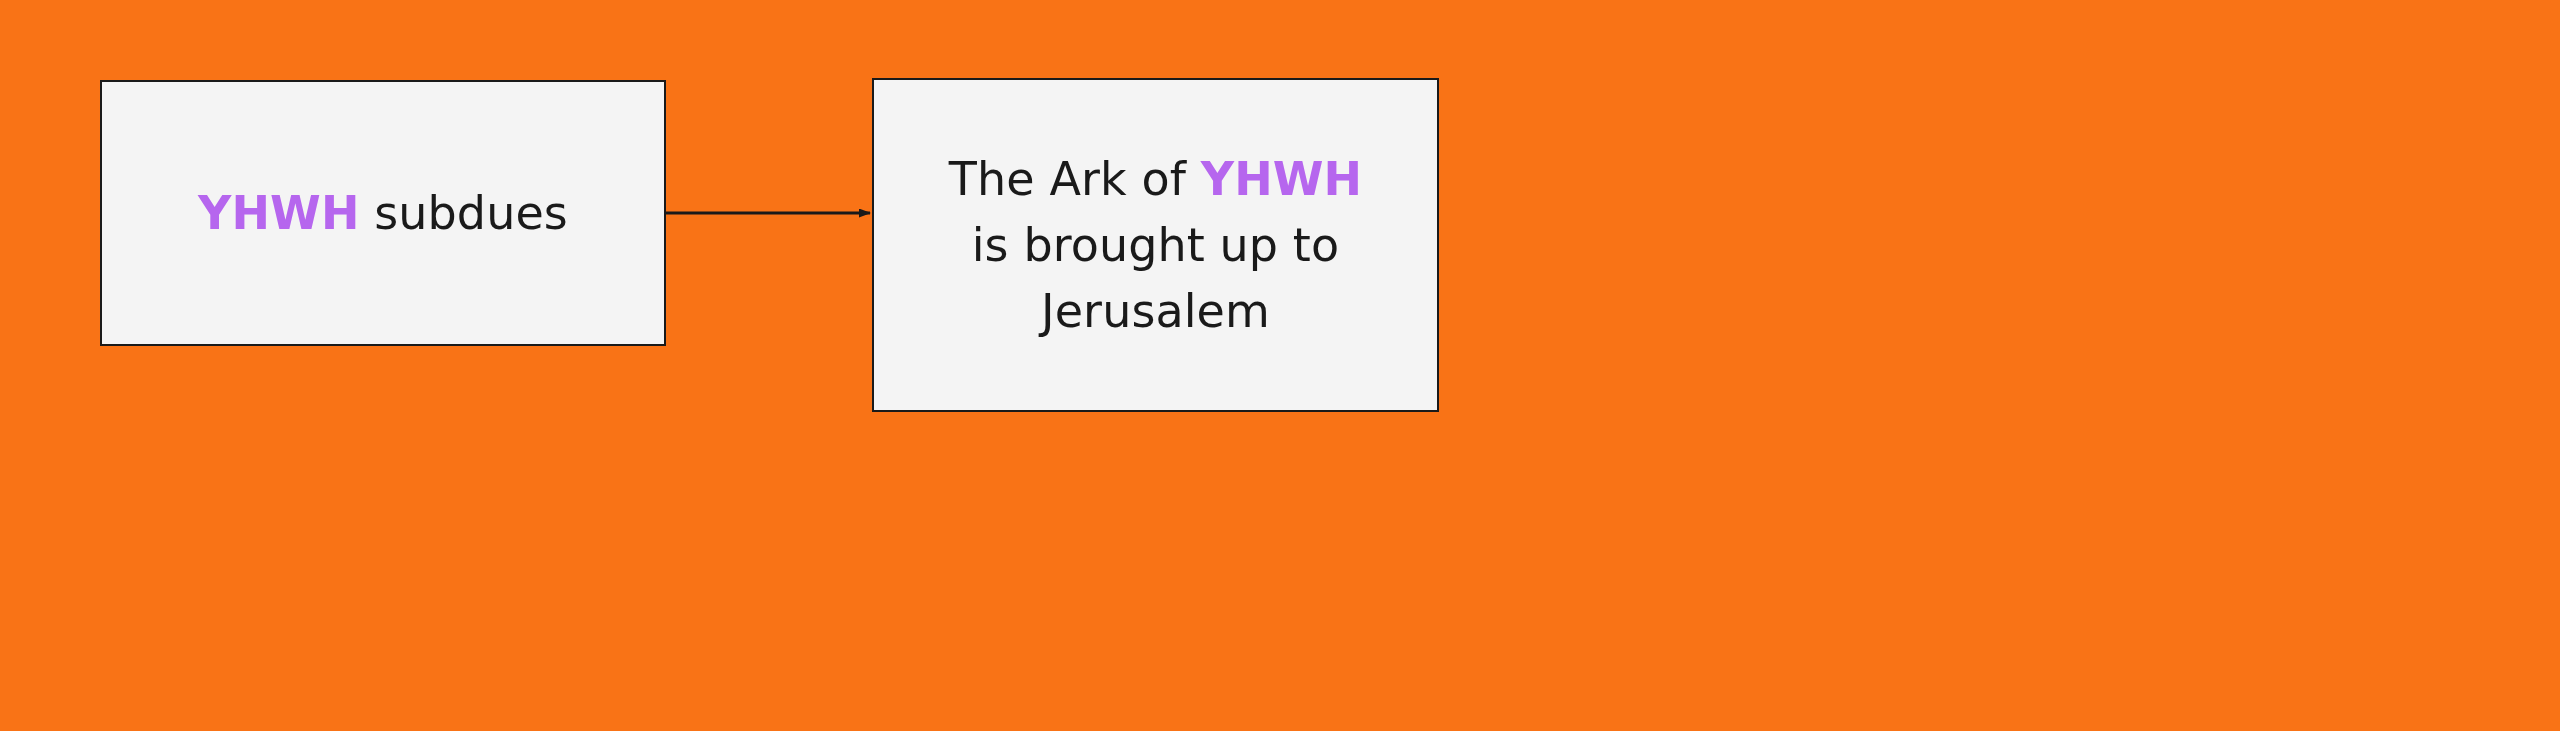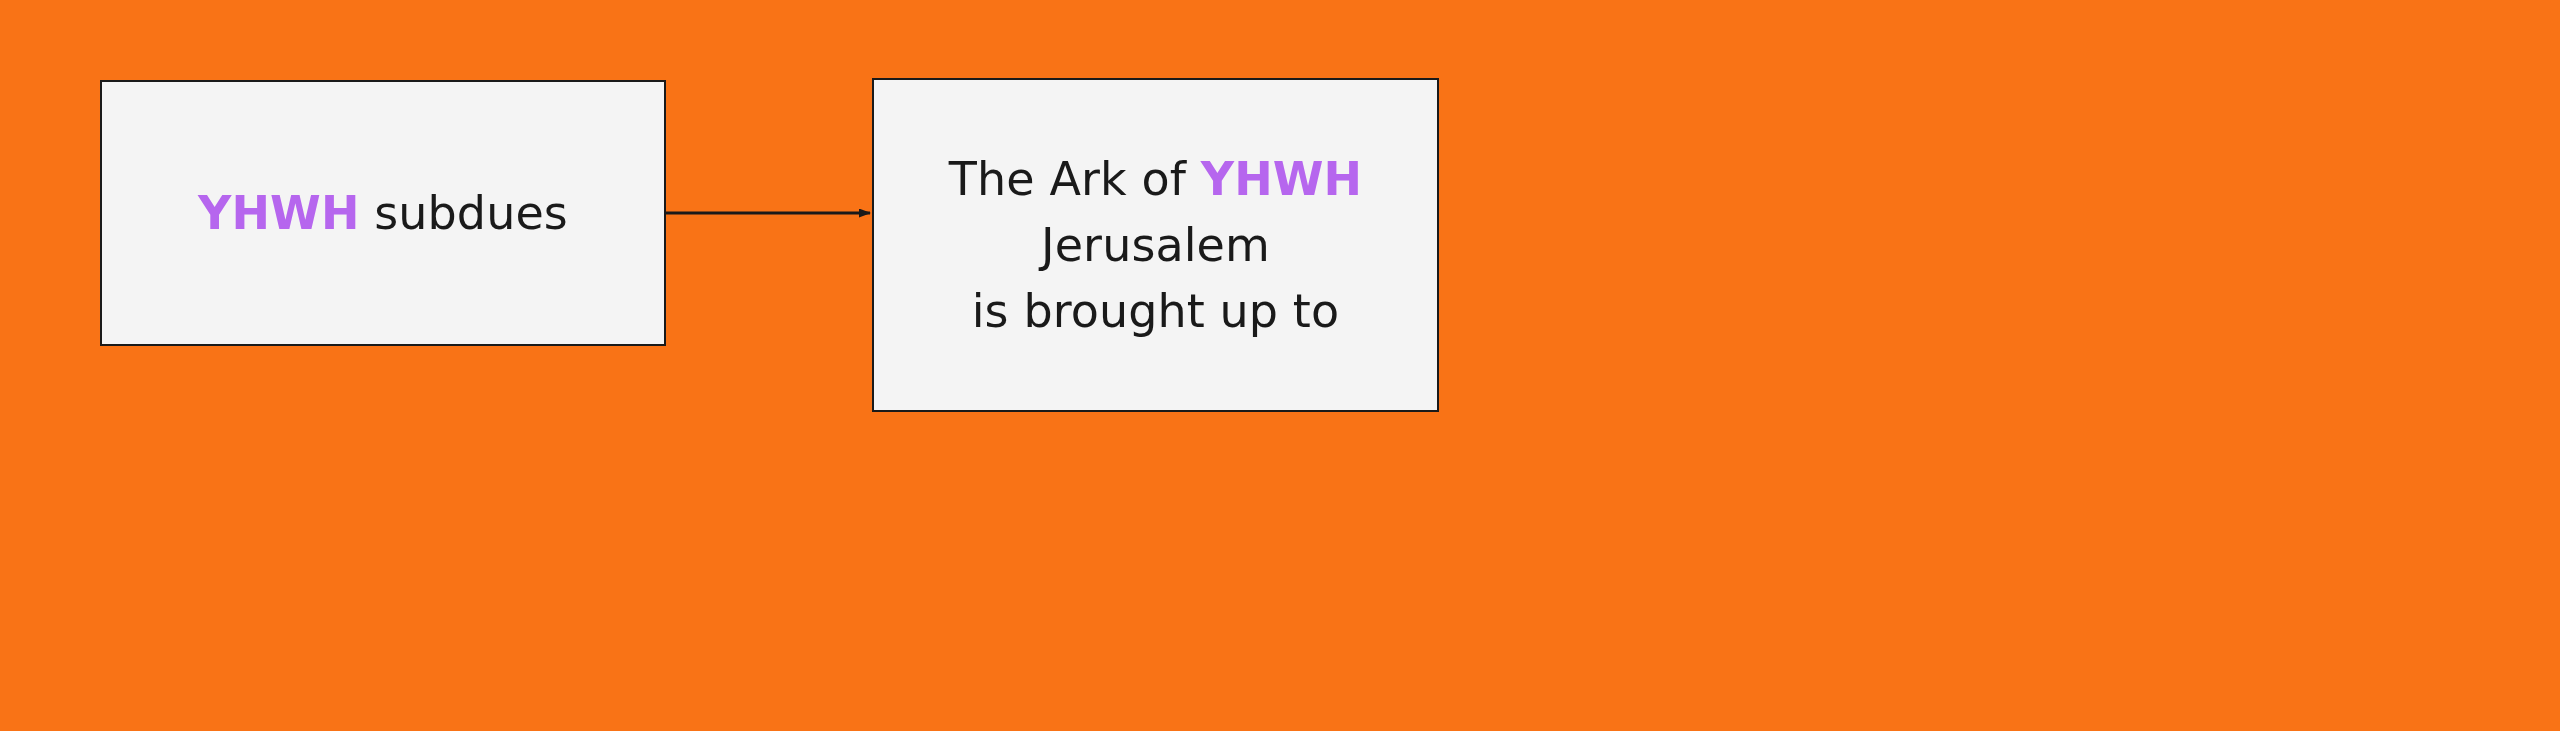--- a/index.html
+++ b/index.html
@@ -80,20 +80,20 @@
     <div class="node-label">
       <span class="accent">YHWH</span><span> subdues</span>
     </div>
   </div>
 
   <div class="node" id="node-b">
     <div class="node-label">
       <span>The Ark of </span><span class="accent">YHWH</span>
     </div>
     <div class="node-label">
-      <span>Jerusalem</span>
+      <span>is brought up to</span>
     </div>
     <div class="node-label">
-      <span>is brought up to</span>
+      <span>Jerusalem</span>
     </div>
   </div>
 
 </div>
 
 </body></html>

